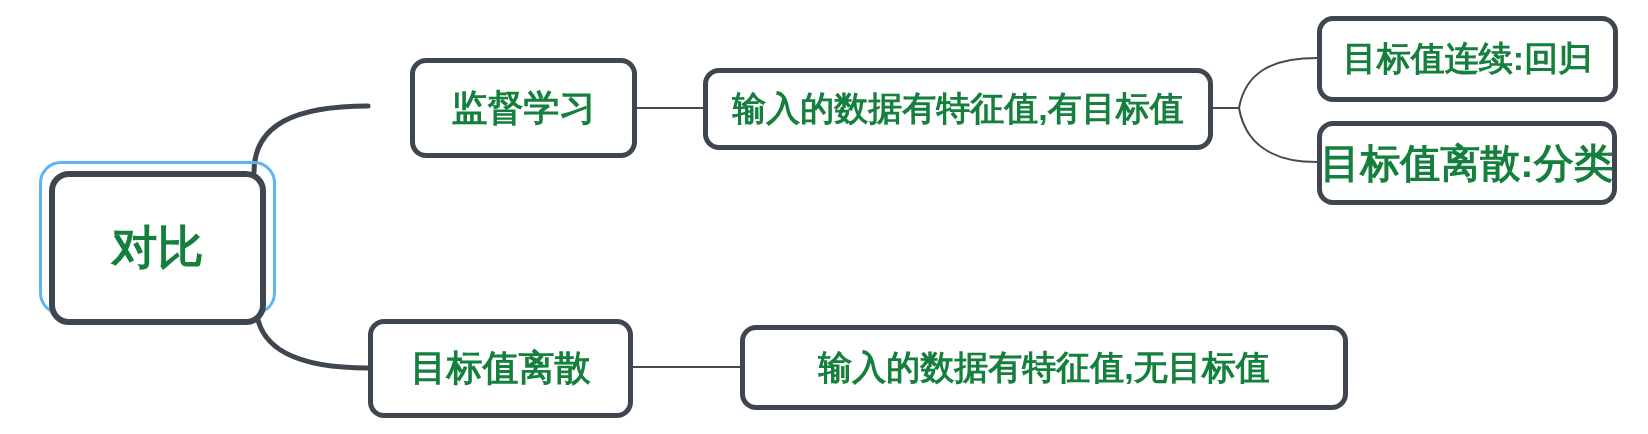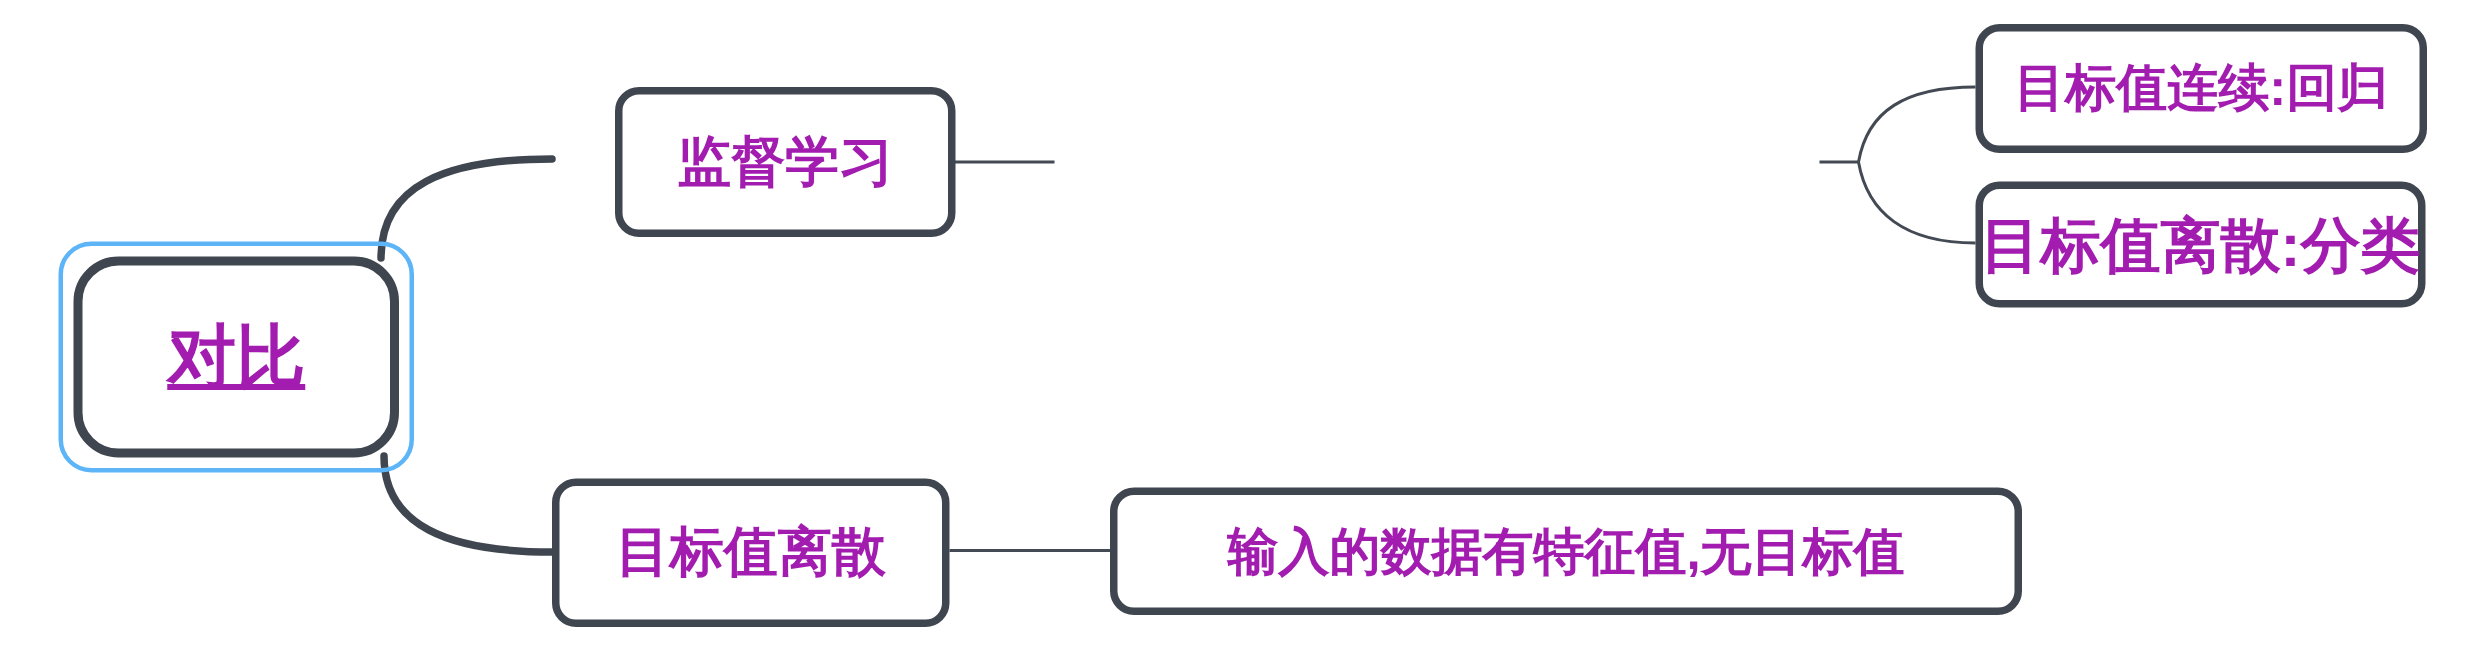--- a/index.html
+++ b/index.html
@@ -25,21 +25,21 @@
   }
   .node {
     position: absolute;
     box-sizing: border-box;
     display: flex;
     align-items: center;
     justify-content: center;
     background: #ffffff;
     border: 5px solid #3f4650;
     border-radius: 16px;
-    color: #a21caf;
+    color: #15803d;
     font-weight: 600;
     white-space: nowrap;
     cursor: default;
     z-index: 2;
   }
   .selection-ring {
     position: absolute;
     box-sizing: border-box;
     left: 39px;
     top: 161px;
@@ -47,25 +47,24 @@
     height: 154px;
     border: 3px solid #5db5f7;
     border-radius: 22px;
     background: transparent;
     z-index: 1;
   }
   #node-root {
     left: 49px;
     top: 171px;
     width: 217px;
-    height: 134px;
+    height: 154px;
     border-width: 6px;
-    border-radius: 30px;
+    border-radius: 20px;
     font-size: 46px;
-    text-decoration: underline;
   }
   #node-supervised {
     left: 368px;
     top: 58px;
     width: 227px;
     height: 100px;
     font-size: 36px;
     margin-left: 42px;
   }
   #node-supervised-desc {
@@ -118,20 +117,21 @@
     <path d="M 1239 108 C 1245 74 1270 58 1317 58" fill="none" stroke="#434a54" stroke-width="2"></path>
     <path d="M 1239 108 C 1245 142 1270 162 1317 162" fill="none" stroke="#434a54" stroke-width="2"></path>
   </svg>
 
   <div class="selection-ring"></div>
 
   <div class="node" id="node-root">对比</div>
 
   <div class="node" id="node-supervised">监督学习</div>
 
+  <div class="node" id="node-supervised-desc">输入的数据有特征值,有目标值</div>
 
   <div class="node" id="node-regression">目标值连续:回归</div>
 
   <div class="node" id="node-classification">目标值离散:分类</div>
 
   <div class="node" id="node-unsupervised">目标值离散</div>
 
   <div class="node" id="node-unsupervised-desc">输入的数据有特征值,无目标值</div>
 
 </div>

